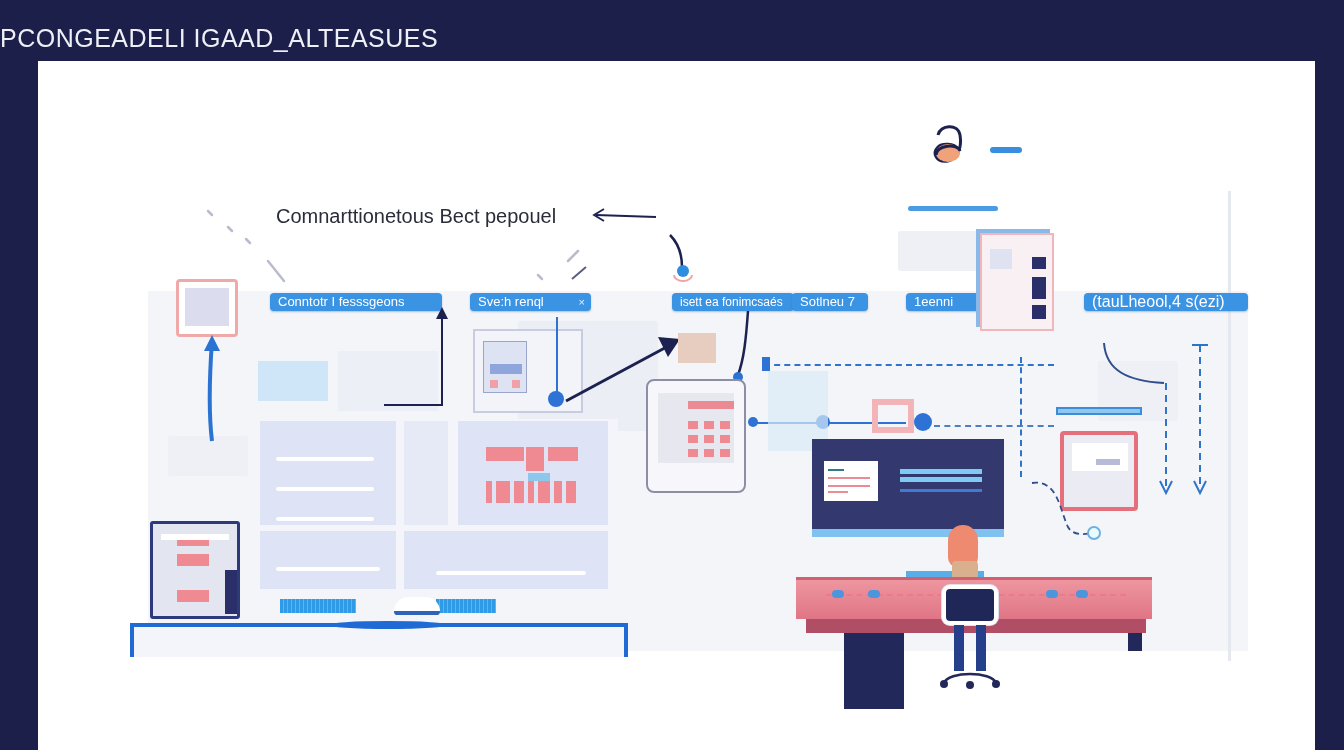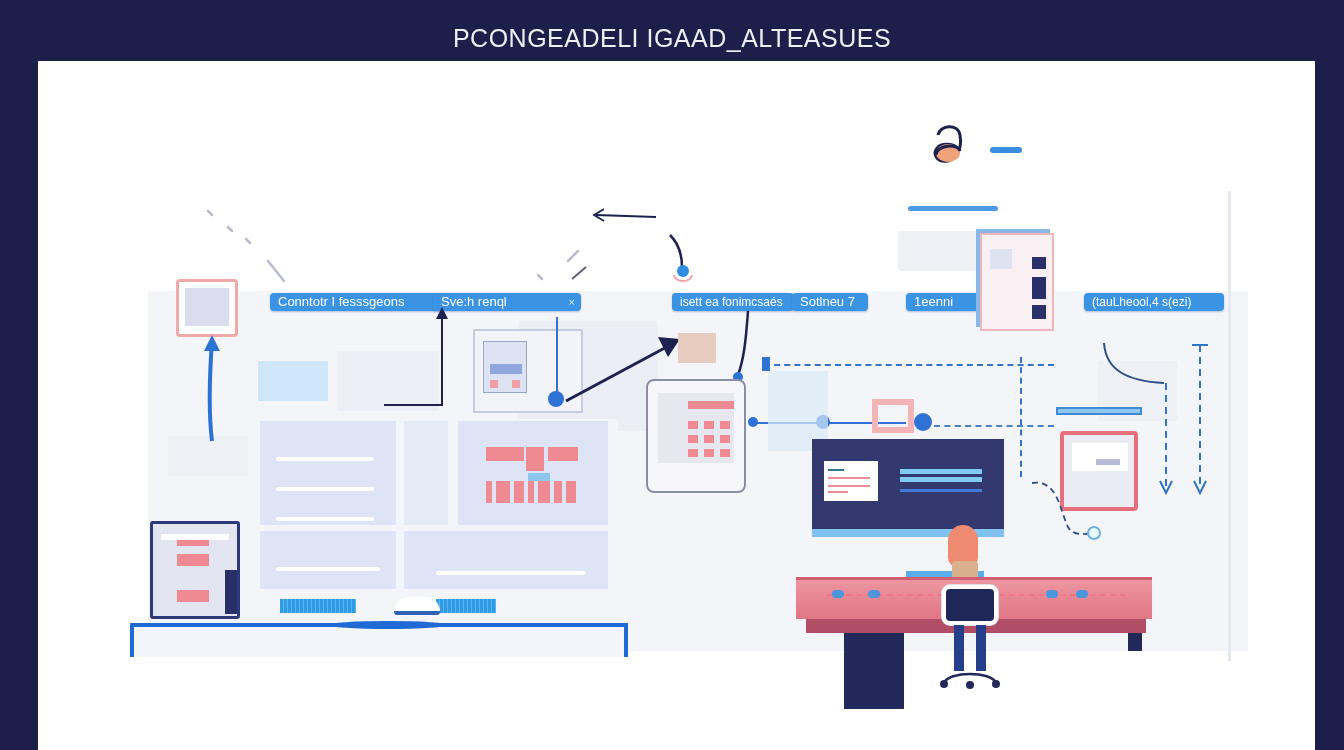--- a/index.html
+++ b/index.html
@@ -1,18 +1,18 @@
 <!DOCTYPE html>
 <html><head>
 <meta charset="utf-8">
 <style>
   * { box-sizing: border-box; margin: 0; padding: 0; }
   html, body { width: 1344px; height: 750px; overflow: hidden; background: #1c1f4a; font-family: "Liberation Sans", sans-serif; }
   .frame { position: relative; width: 1344px; height: 750px; background: #1c1f4a; }
-  .top-title { position: absolute; left: 0; top: 24px; width: 1344px; text-align: center; color: #eef0f6; font-size: 25px; letter-spacing: 0.5px; font-family: "Liberation Sans", sans-serif; }
+  .top-title { position: absolute; left: 0; top: 24px; width: 1344px; color: #eef0f6; font-size: 25px; letter-spacing: 0.5px; font-family: "Liberation Sans", sans-serif; }
   .panel { position: absolute; left: 38px; top: 61px; width: 1277px; height: 700px; background: #ffffff; overflow: hidden; }
   .abs { position: absolute; }
   .headline { position: absolute; left: 346px; top: 72px; font-size: 38px; font-weight: bold; color: #1d2150; letter-spacing: -1px; font-family: "Liberation Sans", sans-serif; }
   .logo-glyph { position: absolute; left: 890px; top: 60px; width: 40px; height: 46px; }
   .logo-dash { position: absolute; left: 952px; top: 86px; width: 32px; height: 6px; border-radius: 3px; background: #3a8ee0; }
   .annotation { position: absolute; left: 238px; top: 144px; font-size: 20px; color: #2a2c3a; font-family: "Liberation Sans", sans-serif; }
   .chip { position: absolute; height: 18px; background: #3b93e3; color: #ffffff; border-radius: 4px; font-size: 13px; line-height: 18px; padding: 0 8px; white-space: nowrap; overflow: hidden; box-shadow: 0 1px 2px rgba(40,90,160,0.35); }
   .chip .close { position: absolute; right: 6px; top: 0; font-size: 11px; opacity: 0.85; }
   .ghost { position: absolute; background: #eef0f6; border-radius: 3px; }
   .ghost-light { position: absolute; background: #f4f5f9; }
@@ -32,20 +32,21 @@
 
   <div class="panel">
 
     <svg class="logo-glyph" viewBox="0 0 40 46">
       <path d="M10 14 C12 4, 30 2, 32 14 C34 26, 30 38, 20 40 C8 42, 4 32, 10 26 C14 22, 26 22, 30 28" fill="none" stroke="#1d2150" stroke-width="3"></path>
       <ellipse cx="20" cy="32" rx="12" ry="9" fill="#f0a27a"></ellipse>
       <path d="M8 34 C8 24, 30 22, 32 30" fill="none" stroke="#1d2150" stroke-width="3"></path>
     </svg>
     <div class="logo-dash"></div>
 
+    <div class="annotation">Comnarttionetous Bect pepouel</div>
     <svg class="abs" style="left:548px;top:144px;width:110px;height:80px" viewBox="0 0 110 80">
       <path d="M70 12 L10 10" stroke="#1d2150" stroke-width="1.8" fill="none"></path>
       <path d="M18 4 L8 10 L18 16" stroke="#1d2150" stroke-width="1.8" fill="none"></path>
       <path d="M84 30 C94 40, 96 52, 96 62" stroke="#1d2150" stroke-width="2.5" fill="none"></path>
       <circle cx="97" cy="66" r="6" fill="#2e8de0"></circle>
       <path d="M88 70 A9 6 0 0 0 106 70" stroke="#f1a3aa" stroke-width="2" fill="none"></path>
     </svg>
 
     <svg class="abs" style="left:150px;top:120px;width:420px;height:110px" viewBox="0 0 420 110">
       <g stroke="#b9bccc" stroke-width="2.5" stroke-linecap="round">
@@ -63,35 +64,35 @@
     <div class="ghost" style="left:130px;top:375px;width:80px;height:40px;"></div>
     <div class="ghost" style="left:480px;top:260px;width:140px;height:110px;background:#eceef5"></div>
     <div class="ghost" style="left:860px;top:170px;width:90px;height:40px;"></div>
     <div class="abs" style="left:870px;top:145px;width:90px;height:5px;background:#4b9be4;border-radius:3px"></div>
     <div class="ghost" style="left:1060px;top:300px;width:80px;height:60px;"></div>
     <div class="abs" style="left:1190px;top:130px;width:3px;height:470px;background:#e6e8ef"></div>
 
     <div class="chip" style="left:232px;top:232px;width:172px;">
       <span>Conntotr I fesssgeons</span>
     </div>
-    <div class="chip" style="left:395px;top:232px;width:148px;">
+    <div class="chip" style="left:432px;top:232px;width:121px;">
       <span>Sve:h renql</span>
       <span class="close">×</span>
     </div>
     <div class="chip" style="left:634px;top:232px;width:122px;font-size:12px">
       <span>isett ea fonimcsaés</span>
     </div>
     <div class="chip" style="left:754px;top:232px;width:76px;">
       <span>Sotlneu 7</span>
     </div>
     <div class="chip" style="left:868px;top:232px;width:110px;">
       <span>1eenni</span>
       <span class="close">Ɣ</span>
     </div>
-    <div class="chip" style="left:1046px;top:232px;width:140px;font-size:12px">
+    <div class="chip" style="left:1046px;top:232px;width:164px;font-size:16px">
       <span>(tauLheool,4 s(ezi)</span>
     </div>
 
     <div class="abs" style="left:138px;top:218px;width:62px;height:58px;border:3px solid #f0a9a9;border-radius:4px;background:#fff">
       <div class="abs" style="left:6px;top:6px;width:44px;height:38px;background:#dcdcef"></div>
     </div>
     <svg class="abs" style="left:160px;top:268px;width:30px;height:120px" viewBox="0 0 30 120">
       <path d="M14 112 C10 80, 12 40, 14 12" stroke="#2b73d3" stroke-width="4" fill="none"></path>
       <path d="M6 22 L14 6 L22 22" fill="#2b73d3"></path>
     </svg>

